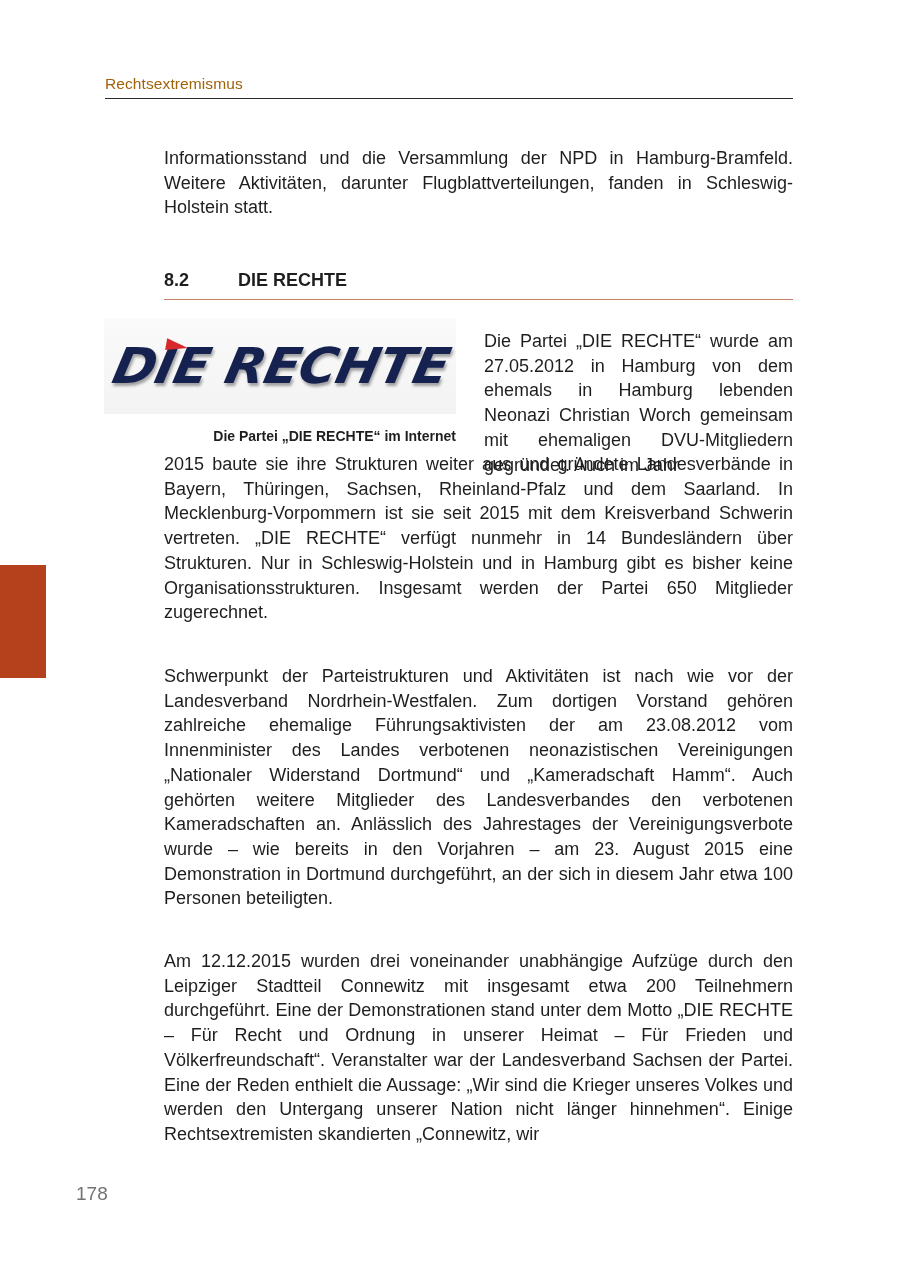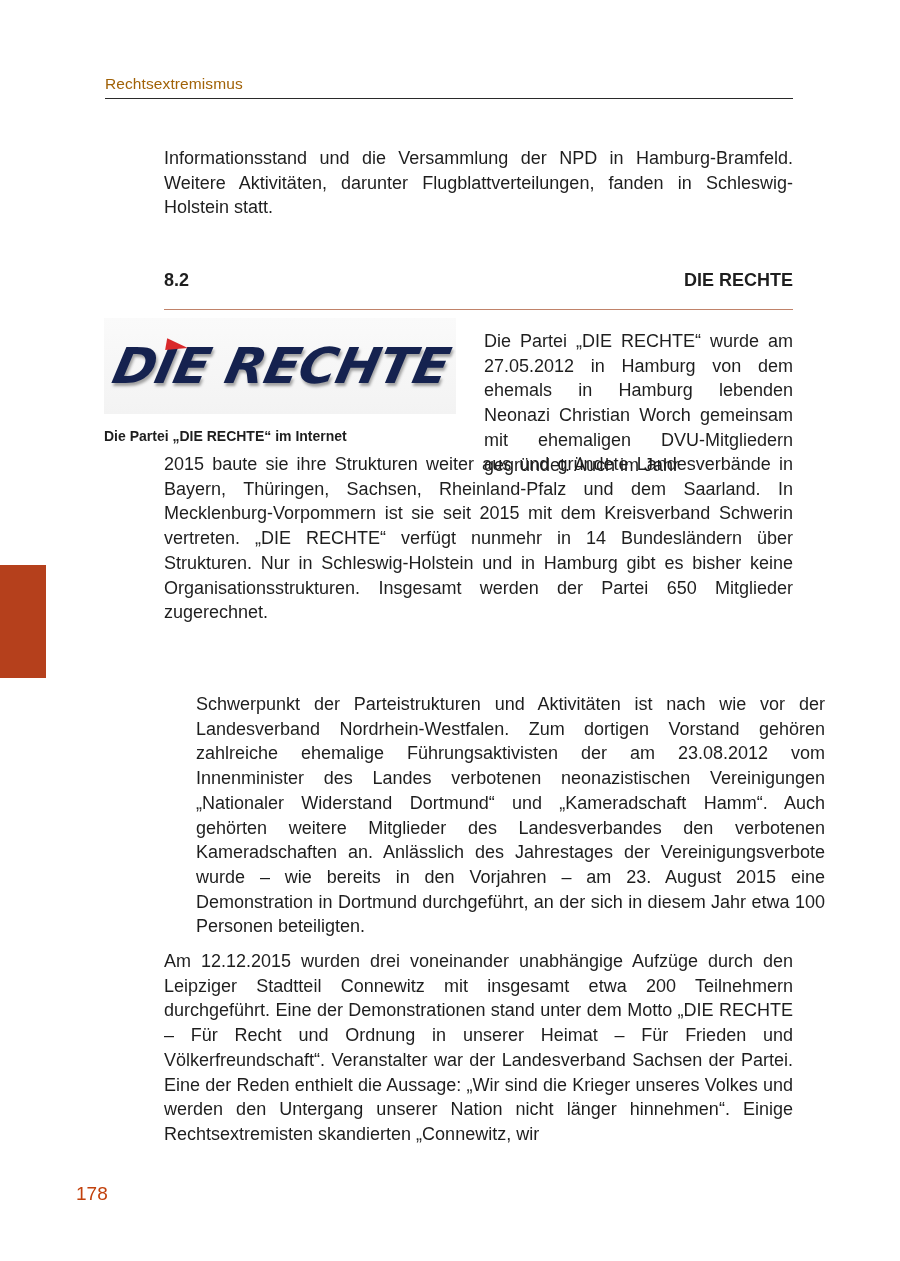--- a/index.html
+++ b/index.html
@@ -22,23 +22,22 @@
     .text-block {
       position: absolute; left: 164px; width: 629px;
       font-size: 18px; line-height: 24.7px; text-align: justify;
       color: #1e1e1e;
     }
     .text-block p { margin: 0; }
     .p-intro { top: 146px; }
     .section-heading {
       position: absolute; left: 164px; top: 270px; width: 629px;
       font-size: 18px; font-weight: bold; color: #1e1e1e;
-      padding-bottom: 18px; border-bottom: 1.5px solid #c0836a;
+      padding-bottom: 8px; border-bottom: 1.5px solid #c0836a;
       display: flex;
-      justify-content: space-between;
     }
     .section-heading .num { width: 74px; }
     .figure {
       position: absolute; left: 104px; top: 318px; width: 352px;
     }
     .logo-box {
       width: 352px; height: 96px; position: relative;
       background: linear-gradient(#fafafa, #f3f3f3);
       overflow: hidden;
     }
@@ -52,30 +51,31 @@
     }
     .logo-flag {
       position: absolute; left: 62px; top: 22px; width: 0; height: 0;
       border-top: 6px solid transparent; border-bottom: 6px solid transparent;
       border-left: 22px solid #d9282b;
       transform: rotate(10deg);
     }
     .figure-caption {
       margin-top: 14px; font-size: 14px; font-weight: bold; color: #1e1e1e;
       font-family: "Liberation Sans", sans-serif;
+      text-align: right;
     }
     .p-wrap-right {
       position: absolute; left: 484px; top: 329px; width: 309px;
       font-size: 18px; line-height: 24.7px; text-align: justify; color: #1e1e1e;
     }
     .p-wrap-cont { top: 452px; }
-    .p-second { top: 692px; margin-left: 32px; }
+    .p-second { top: 664px; }
     .p-third { top: 949px; }
     .page-number {
-      position: absolute; left: 76px; top: 1183px; font-size: 19px; color: #c2410c;
+      position: absolute; left: 76px; top: 1183px; font-size: 19px; color: #737373;
     }
   </style>
 </head>
 <body>
 
 <div class="running-head">Rechtsextremismus</div>
 <div class="head-rule"></div>
 
 <div class="side-tab"></div>
 

